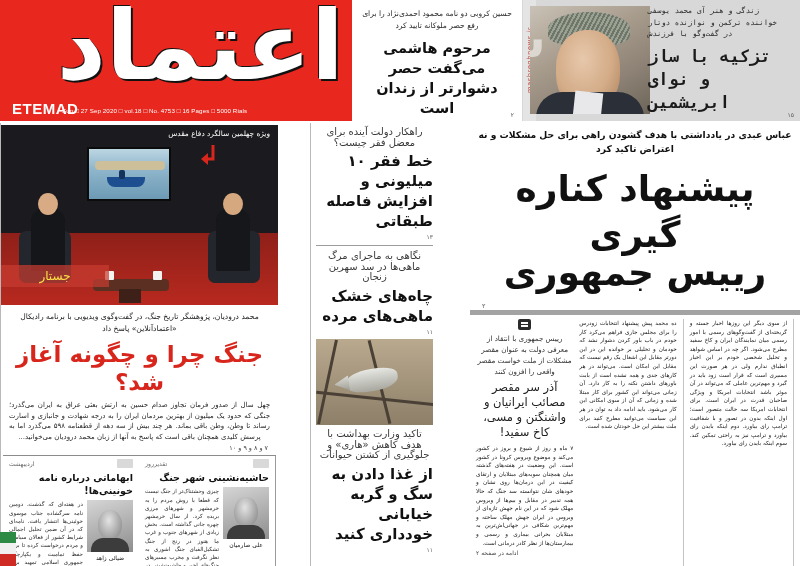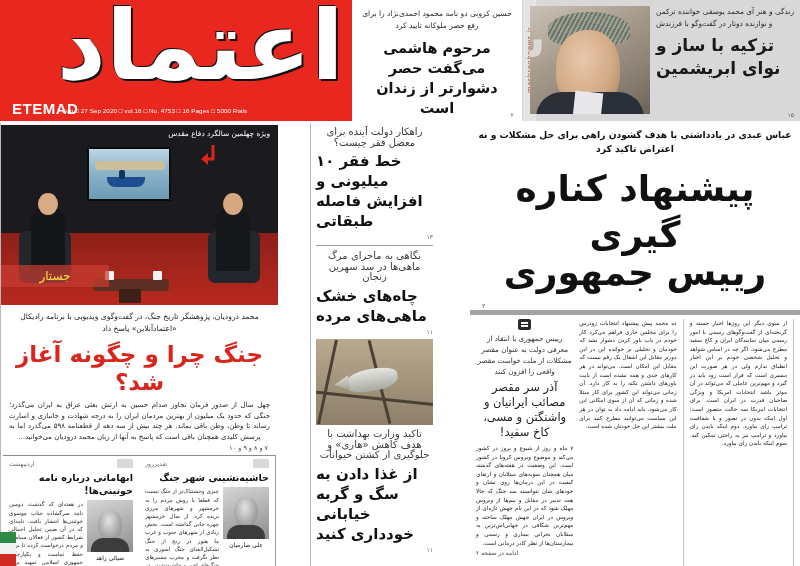--- a/index.html
+++ b/index.html
@@ -13,21 +13,21 @@
   .masthead{position:absolute;left:0;top:0;width:800px;height:121px;display:flex;flex-direction:row-reverse;}
   .mh-right-photo{position:relative;width:278px;height:121px;background:#d8d8d8;border-left:2px solid #fff;overflow:hidden;}
   .mh-photo{position:absolute;left:8px;top:6px;width:120px;height:108px;
             background:linear-gradient(150deg,#c9c2b6 0%,#a79b8c 40%,#8d8275 70%,#6d6459 100%);overflow:hidden;}
   .face{position:absolute;left:26px;top:24px;width:64px;height:80px;border-radius:46% 46% 44% 44%;
         background:radial-gradient(ellipse at 42% 36%,#e7c8ab 0%,#d3ab87 55%,#ab7f5c 100%);}
   .hat{position:absolute;left:18px;top:6px;width:82px;height:34px;border-radius:50% 50% 32% 32%;
        background:repeating-linear-gradient(118deg,#9aa295 0px,#9aa295 2px,#6f7668 2px,#6f7668 4px);}
   .suit{position:absolute;left:6px;top:86px;width:108px;height:30px;background:#2a2f38;border-radius:26px 26px 0 0;}
   .collar{position:absolute;left:44px;top:86px;width:28px;height:26px;background:#e8e8ea;transform:rotate(6deg);}
-  .mh-rtext{position:absolute;right:4px;top:6px;width:140px;text-align:left;direction:rtl;}
+  .mh-rtext{position:absolute;right:12px;top:6px;width:140px;text-align:left;direction:rtl;font-family:Liberation Mono, monospace;}
   .kicker{font-size:7.4px;line-height:11.5px;color:#2b2b2b;}
   .mh-rbig{font-size:17px;line-height:23px;font-weight:bold;color:#1a1a1a;margin-top:5px;letter-spacing:-.2px;}
   .pgnum{position:absolute;right:6px;bottom:3px;font-size:6px;color:#555;}
   .watermark{position:absolute;left:1px;top:0;width:13px;height:121px;background:#e4e4e4;
              display:flex;align-items:center;justify-content:center;}
   .wm-text{writing-mode:vertical-rl;transform:rotate(180deg);font-size:7px;color:#c6453c;letter-spacing:.4px;
            font-family:"DejaVu Sans",sans-serif;}
   .wm-glyph{position:absolute;left:-48px;top:8px;font-size:46px;color:rgba(255,255,255,.55);font-weight:bold;}
 
   .mh-mid{position:relative;width:178px;height:121px;border-left:2px solid #fff;padding:8px 8px 0 8px;box-sizing:border-box;}
@@ -91,21 +91,21 @@
   .op-photo{width:46px;height:52px;background:linear-gradient(160deg,#d6d6d6,#8e8e8e);position:relative;overflow:hidden;}
   .op-photo .f{position:absolute;left:11px;top:10px;width:24px;height:30px;border-radius:48%;
                background:radial-gradient(ellipse at 45% 35%,#e3e3e3,#7d7d7d);}
   .op-photo .b{position:absolute;left:4px;bottom:0;width:38px;height:14px;background:#3c3c3c;border-radius:12px 12px 0 0;}
   .op-name{font-size:6px;text-align:center;margin-top:2px;color:#111;}
   .flagbar{position:absolute;left:0;bottom:0;width:16px;height:34px;
            background:linear-gradient(#2c8a45 33%,#f0f0f0 33%,#f0f0f0 66%,#cf2b24 66%);}
 
   
   .m-kicker{font-size:10px;line-height:10.6px;text-align:center;color:#3a3a3a;}
-  .m-head{font-size:15px;line-height:20px;font-weight:bold;text-align:left;margin:3px 0 2px;}
+  .m-head{font-size:15px;line-height:20px;font-weight:bold;text-align:right;margin:3px 0 2px;}
   .m-pg{font-size:6px;color:#555;text-align:right;}
   .m-rule{border-top:1px solid #9d9d9d;margin:5px 0;}
   .m-photo{width:100%;height:86px;background:linear-gradient(#b9a98f,#8d7f68);position:relative;overflow:hidden;margin:4px 0;}
   .crack{position:absolute;background:#4a4036;}
   .fish{position:absolute;left:30px;top:30px;width:52px;height:22px;border-radius:50% 36% 50% 36%;
         background:linear-gradient(#e7e7e3,#a8a8a0);transform:rotate(-8deg);}
   .fish:after{content:"";position:absolute;left:-12px;top:3px;width:15px;height:15px;
         background:linear-gradient(#dcdcd6,#9e9e96);clip-path:polygon(100% 0,100% 100%,0 50%);}
   .m-pgsmall{font-size:6px;color:#666;text-align:right;margin-top:2px;}
 

